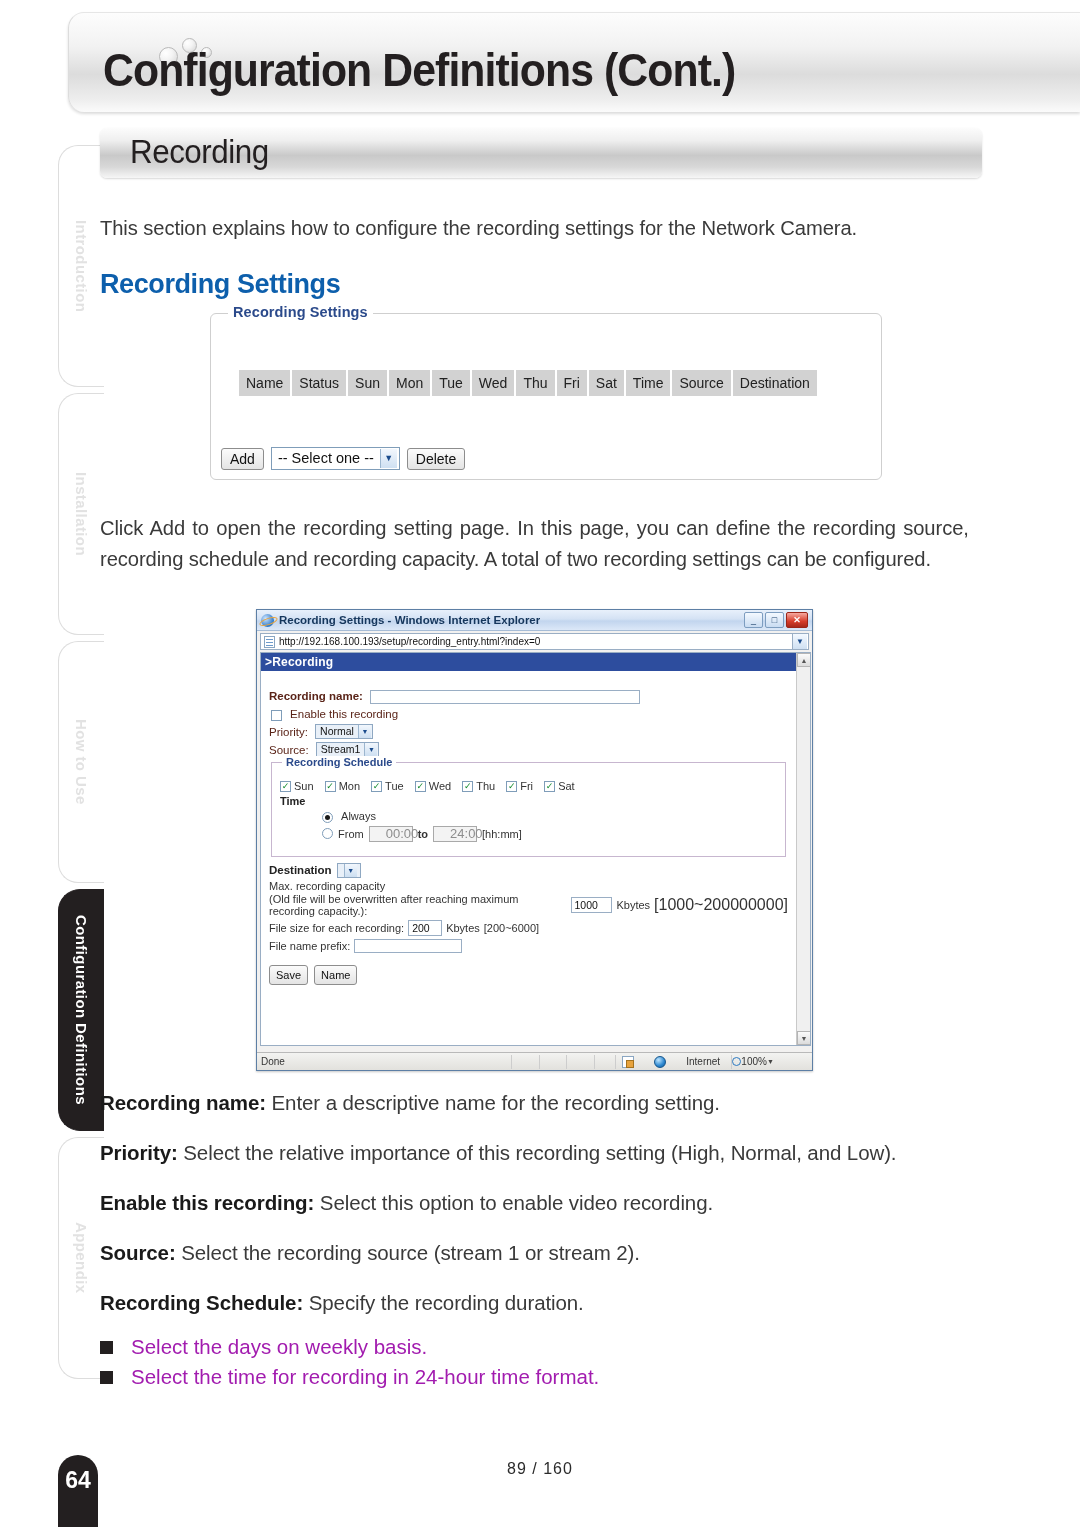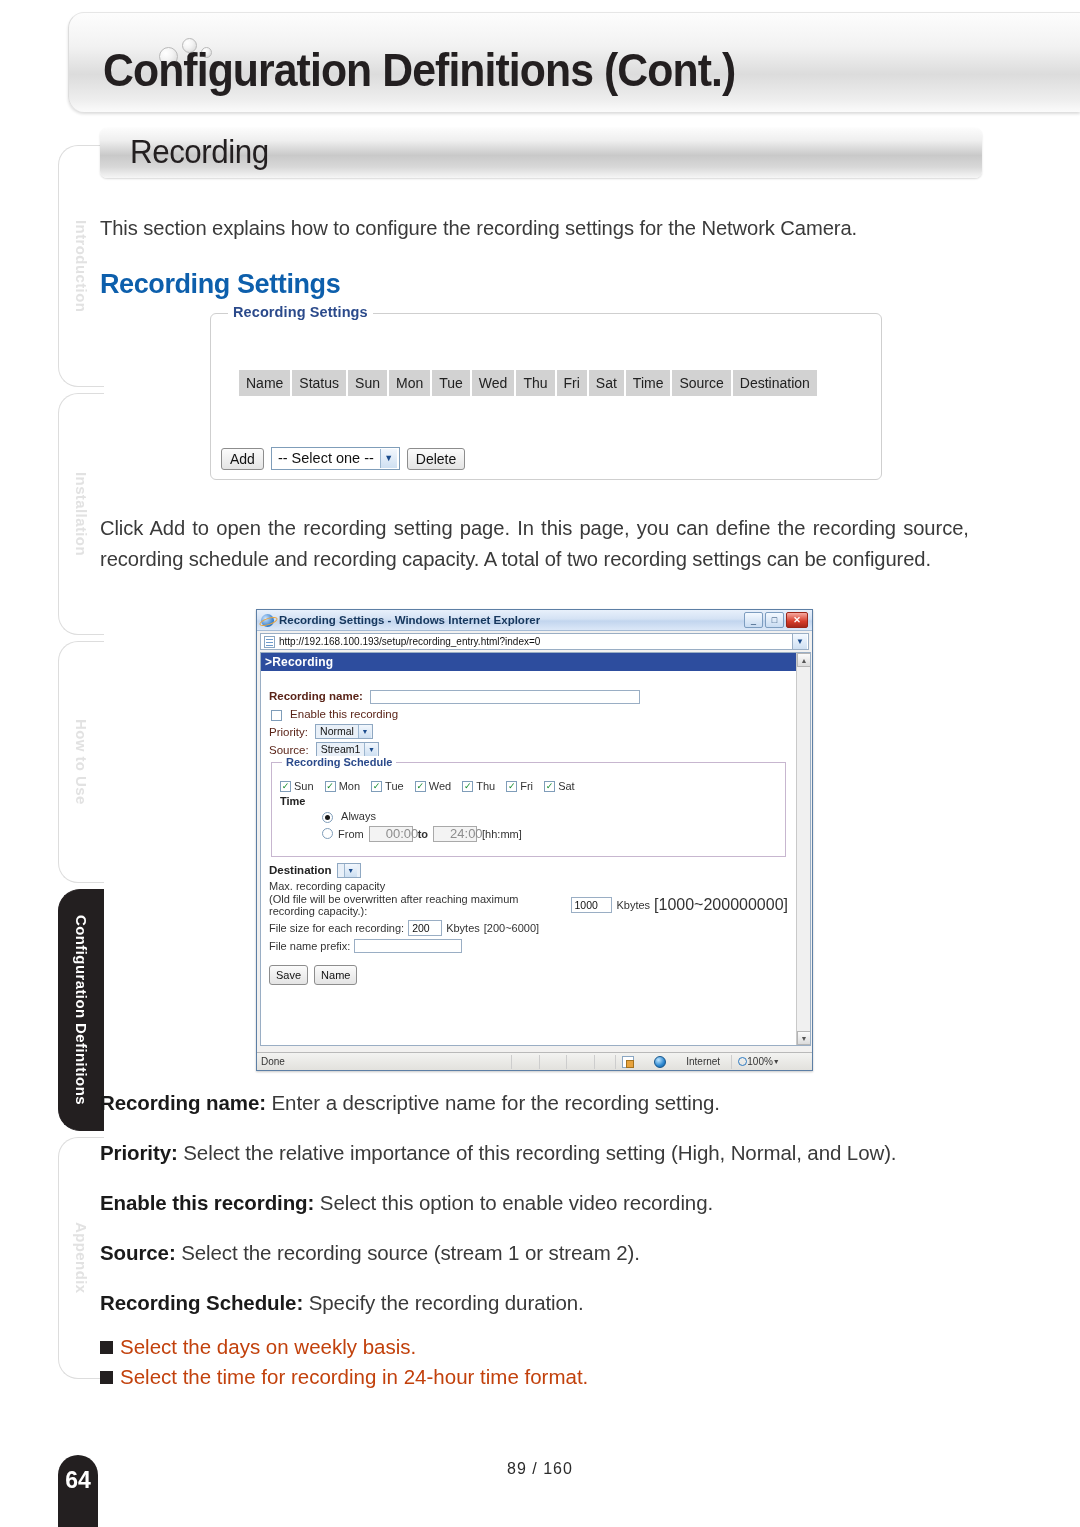--- a/index.html
+++ b/index.html
@@ -73,21 +73,21 @@
     margin:0; color:#3a3a3a; font-size:20.5px; line-height:31px;
     text-align:justify; letter-spacing:-.1px;
     transform:scaleX(.985); transform-origin:left top;
   }
   h3.blue{
     margin:0; color:#0d5fac; font-size:27px; font-weight:bold;
     letter-spacing:-.4px;
   }
   .defline{ margin:0; color:#3a3a3a; font-size:20.5px; line-height:30px; letter-spacing:-.1px; }
   .defline b{ color:#1a1a1a; }
-  .bullet-row{ display:flex; align-items:flex-start; gap:7px; color:#c2410c; font-size:20.5px; line-height:30px; }
+  .bullet-row{ display:flex; align-items:flex-start; gap:18px; color:#a21caf; font-size:20.5px; line-height:30px; }
   .sq{ width:13px; height:13px; background:#231f20; margin-top:9px; flex:none; }
 
   
   #fig1{
     position:absolute; left:210px; top:313px; width:672px; height:167px;
     background:#ffffff; border:1px solid #cfcfcf; border-radius:6px;
   }
   #fig1 .legend{
     position:absolute; left:17px; top:-10px; background:#ffffff; padding:0 5px;
     font-size:14.5px; font-weight:bold; color:#2b4a8b; letter-spacing:.1px;
@@ -478,21 +478,21 @@
     <span style="min-width:250px;">Done</span>
     <span class="st-cell" style="width:28px;"></span>
     <span class="st-cell" style="width:28px;"></span>
     <span class="st-cell" style="width:28px;"></span>
     <span class="st-cell" style="width:22px;"></span>
     <span class="st-cell" style="display:flex;align-items:center;gap:20px;padding-left:6px;width:118px;">
       <span class="lockpg"></span>
       <span class="globe"></span>
       <span>Internet</span>
     </span>
-    <span class="st-cell" style="margin-left:auto;display:flex;align-items:center;gap:0;padding-left:6px;width:78px;text-align:right;">
+    <span class="st-cell" style="margin-left:auto;display:flex;align-items:center;gap:0;width:78px;text-align:right;">
       <span style="display:inline-block;width:9px;height:9px;border:1.5px solid #2d7ac2;border-radius:50%;position:relative;"></span>
       <span>100%</span>
       <span style="font-size:7px;color:#444;">▼</span>
     </span>
   </div>
 </div>
 
 <div style="position:absolute;left:100px;top:1088px;width:890px;">
   <p class="defline" style="margin-bottom:20px;">
     <b>Recording name:</b><span> Enter a descriptive name for the recording setting.</span>

